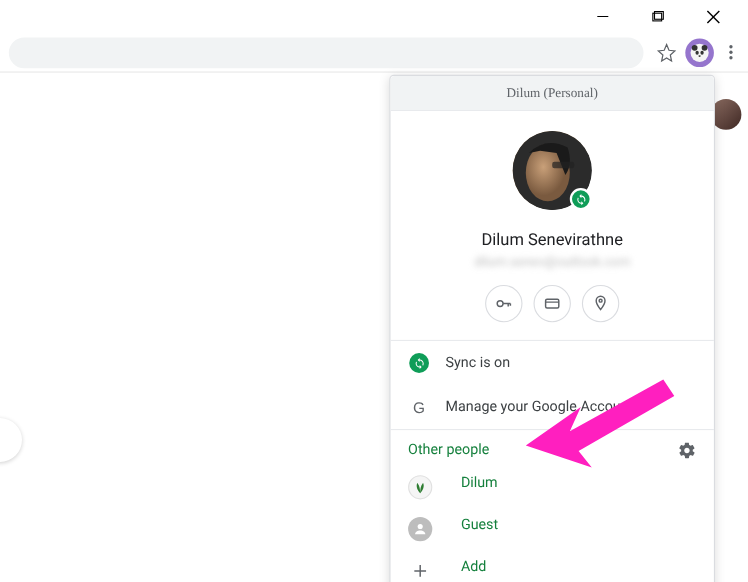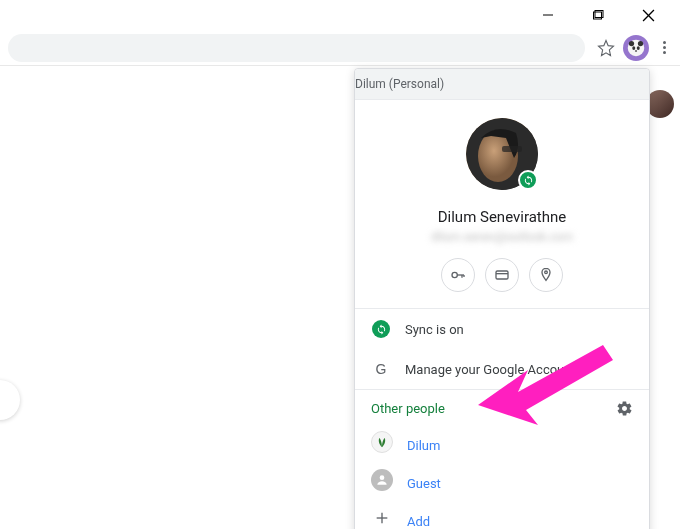--- a/index.html
+++ b/index.html
@@ -90,25 +90,27 @@
       top: 68px;
       right: 30px;
       width: 296px;
       background: #fff;
       border: 1px solid #dadce0;
       border-radius: 4px;
       box-shadow: 0 2px 10px rgba(0,0,0,0.15);
     }
     .panel-header {
       background: #f1f3f4;
+      text-align: center;
       font-size: 12px;
       color: #5f6368;
       padding: 8px 0;
       border-bottom: 1px solid #e8eaed;
       border-radius: 4px 4px 0 0;
+      font-family: Liberation Serif, serif;
     }
     .profile-top {
       padding: 18px 16px 16px;
       text-align: center;
       border-bottom: 1px solid #e8eaed;
     }
     .profile-avatar-wrap {
       position: relative;
       width: 72px;
       height: 72px;
@@ -191,25 +193,25 @@
       padding: 10px 16px 6px;
       font-size: 13px;
       color: #15803d;
     }
     .gear {
       color: #5f6368;
       display:flex;
     }
     .person-row {
       display: flex;
-      align-items: flex-end;
-      gap: 14px;
+      align-items: flex-start;
+      gap: 26px;
       padding: 8px 16px;
       font-size: 13px;
-      color: #3b82f6;
+      color: #15803d;
     }
     .mini-avatar {
       width: 22px;
       height: 22px;
       border-radius: 50%;
       display: flex;
       align-items: center;
       justify-content: center;
       flex-shrink: 0;
     }

